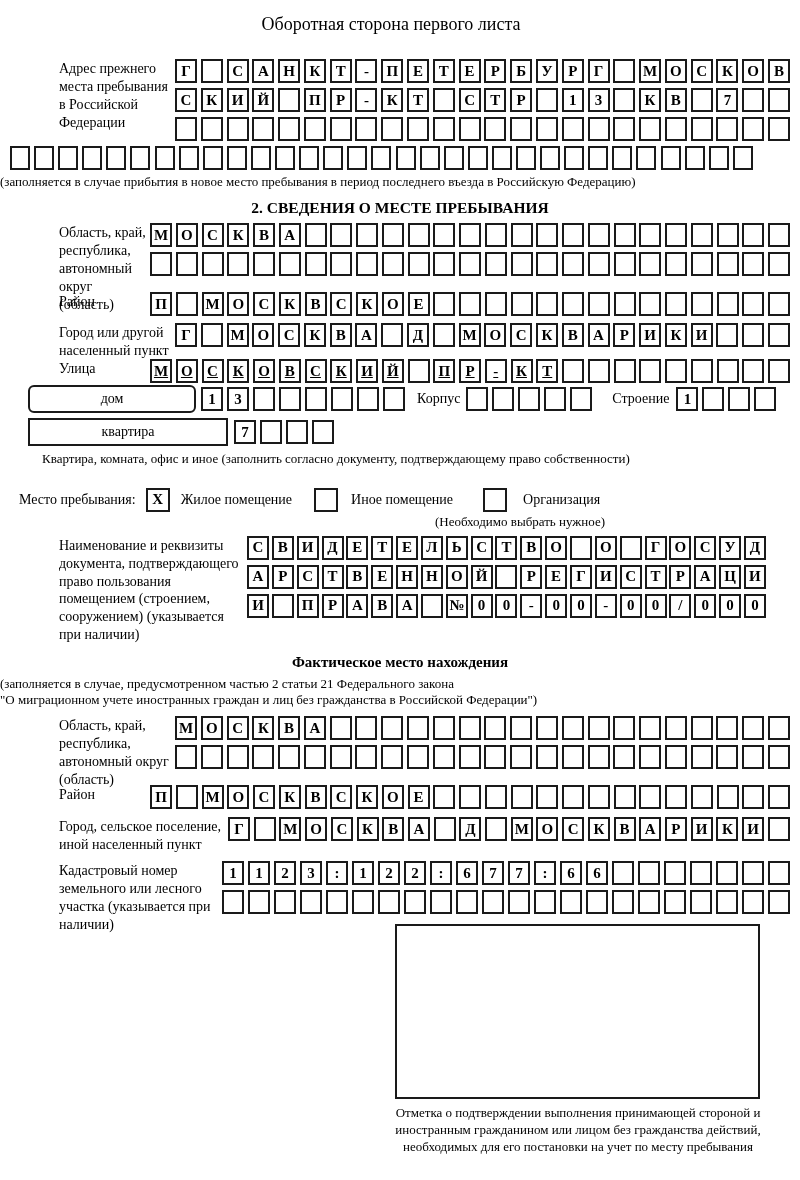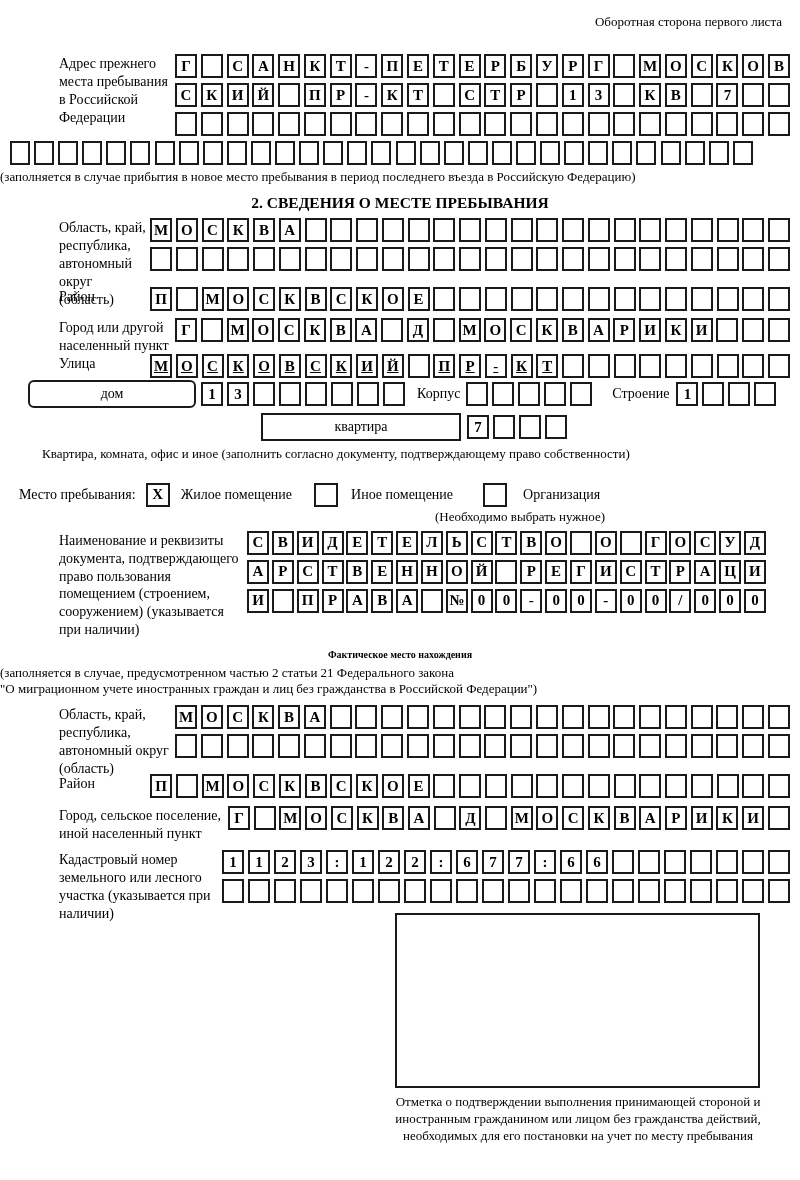--- a/index.html
+++ b/index.html
@@ -1,18 +1,18 @@
 <!DOCTYPE html>
 <html><head>
 <meta charset="utf-8">
 <style>
   html,body{margin:0;padding:0;background:#fff;}
   .page{position:relative;width:800px;height:1180px;background:#fff;color:#000;
         font-family:"Liberation Serif", serif;overflow:hidden;}
-  .corner{padding:14px 18px 0 0;text-align:right;font-size:13px;}
+  .corner{padding:14px 18px 0 0;text-align:center;font-size:18px;}
   .frow{position:relative;}
   .flabel{position:absolute;left:0;top:1px;box-sizing:border-box;padding-left:59px;
           font-size:14px;line-height:1.28;}
   .gridcol{display:flex;flex-direction:column;row-gap:5px;}
   .grow{display:flex;justify-content:space-between;height:24px;}
   .cell{box-sizing:border-box;flex:0 0 auto;width:22px;height:24px;border:2px solid #1a1a1a;
         display:flex;align-items:center;justify-content:center;
         font-size:15px;font-weight:600;background:#fff;}
   .fullrow{margin:5px 0 0 10px;width:743px;}
   .fullrow .cell{width:20px;}
@@ -336,21 +336,21 @@
       </div>
     <div class="ilabel" style="margin-left:20px;margin-right:7px;">Строение</div>
     <div class="igrid">
         <div class="cell">1</div>
         <div class="cell"></div>
         <div class="cell"></div>
         <div class="cell"></div>
       </div>
   </div>
 
-  <div class="inline" style="margin-top:5px;margin-left:28px;height:28px;justify-content:center;">
+  <div class="inline" style="margin-top:5px;margin-left:28px;height:28px;">
     <div class="bigbox" style="width:200px;">квартира</div>
     <div class="igrid" style="margin-left:6px;">
         <div class="cell">7</div>
         <div class="cell"></div>
         <div class="cell"></div>
         <div class="cell"></div>
       </div>
   </div>
   <div class="lnote" style="margin-top:5px;">Квартира, комната, офис и иное (заполнить согласно документу, подтверждающему право собственности)</div>
 
@@ -433,21 +433,21 @@
           <div class="cell">0</div>
           <div class="cell">0</div>
           <div class="cell">/</div>
           <div class="cell">0</div>
           <div class="cell">0</div>
           <div class="cell">0</div>
         </div>
     </div>
   </div>
 
-  <div class="stitle" style="margin-top:36px;font-size:10px;">Фактическое место нахождения</div>
+  <div class="stitle" style="margin-top:36px;font-size:15px;">Фактическое место нахождения</div>
   <div class="cnote" style="margin-top:5px;">(заполняется в случае, предусмотренном частью 2 статьи 21 Федерального закона</div>
   <div class="cnote">"О миграционном учете иностранных граждан и лиц без гражданства в Российской Федерации")</div>
 
   <div class="frow" style="margin-top:8px;height:53px;">
     <div class="flabel" style="width:175px;">Область, край, республика, автономный округ (область)</div>
     <div class="gridcol ml175">
       <div class="grow">
           <div class="cell">М</div>
           <div class="cell">О</div>
           <div class="cell">С</div>

